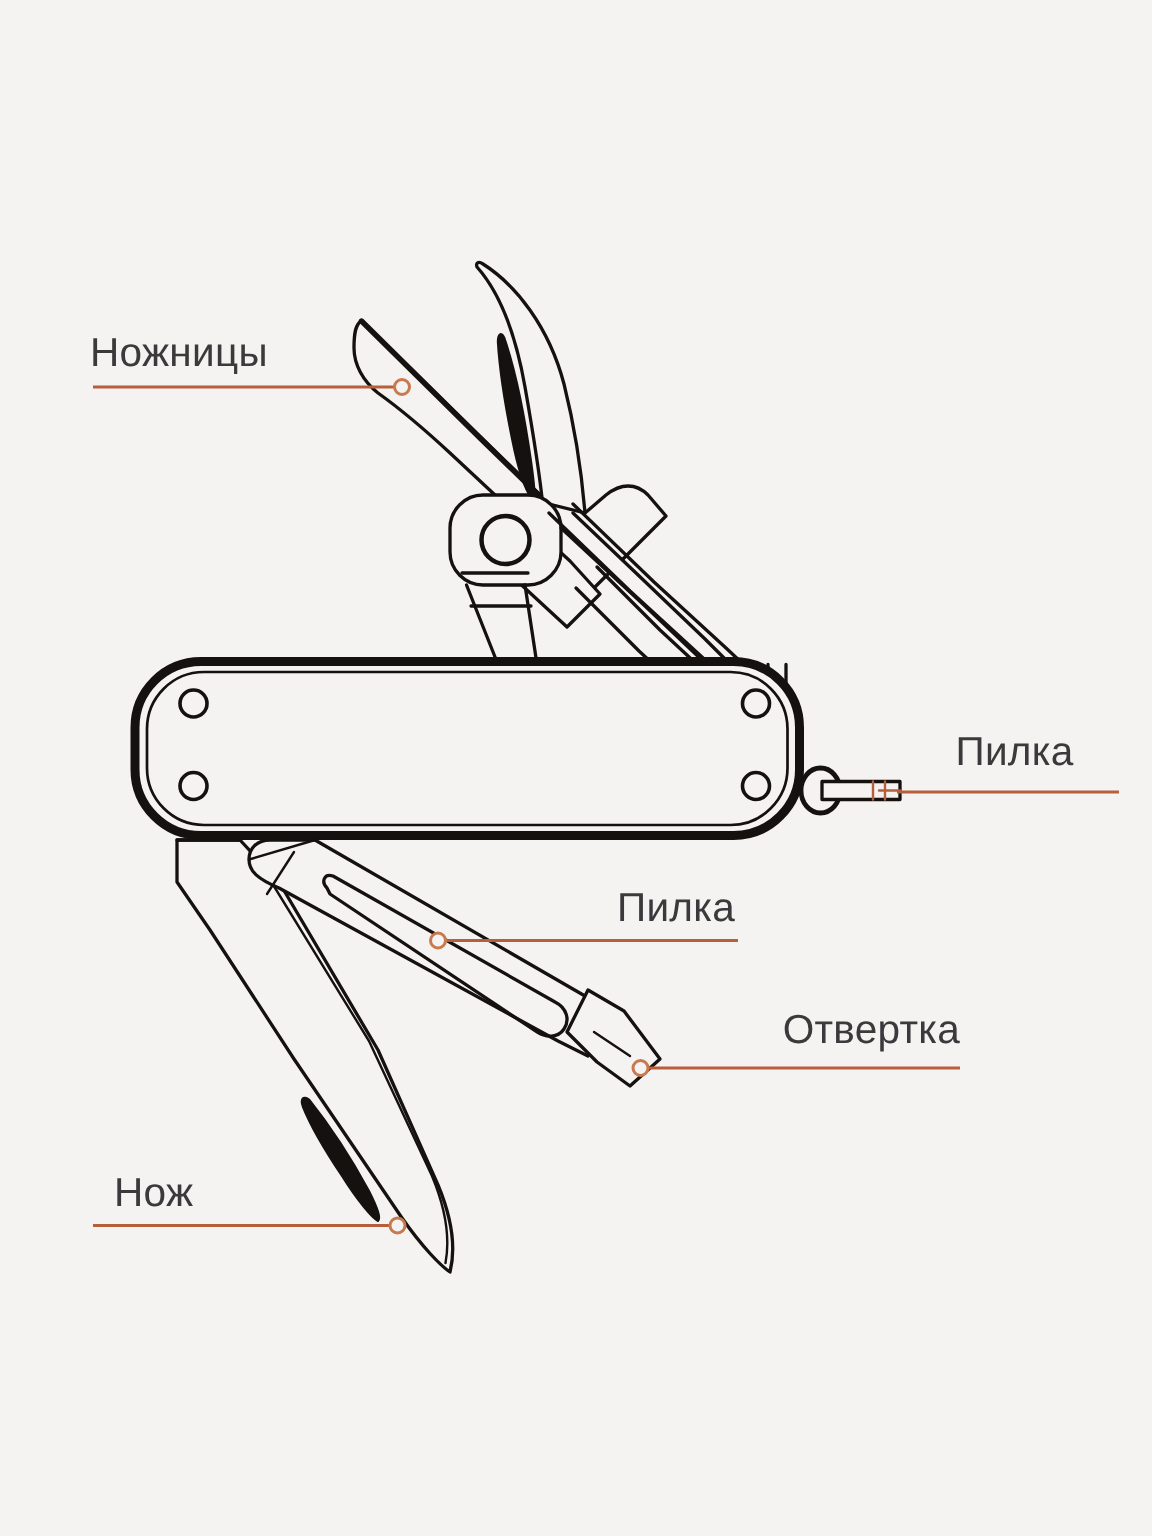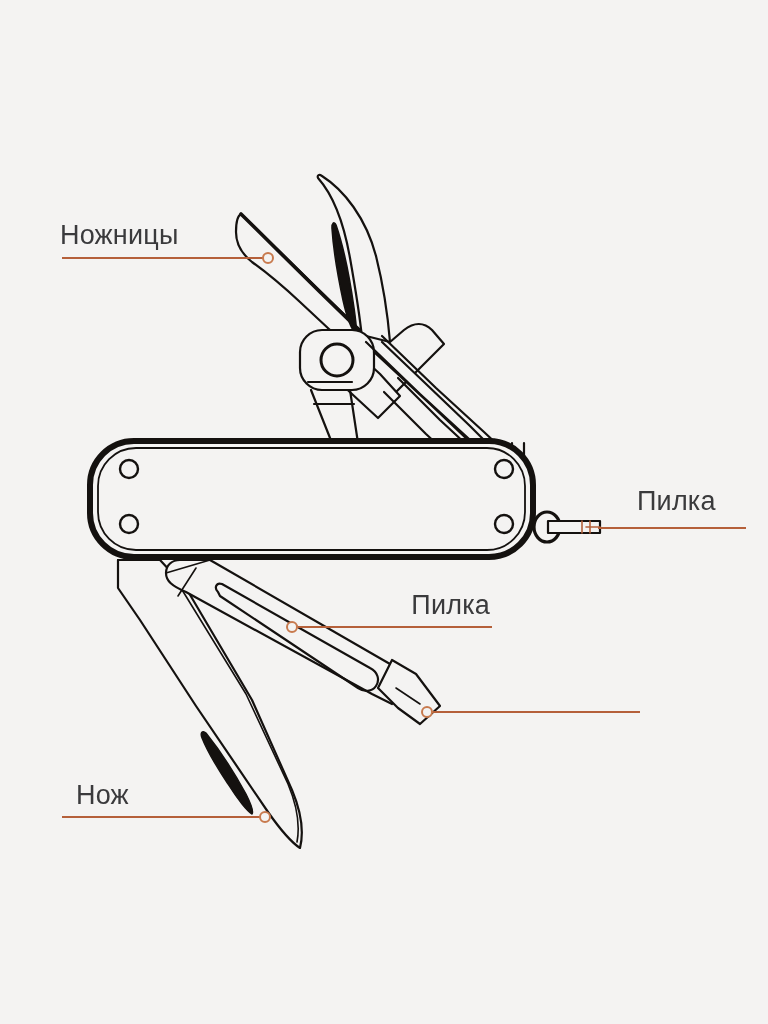--- a/index.html
+++ b/index.html
@@ -194,16 +194,17 @@
       <circle cx="265" cy="817" r="5" fill="#f4f3f2" stroke="#c87a4e" stroke-width="2"></circle>
     </g>
   </svg>
 
   <div class="label label-left" style="left:60px;  top:222px;">Ножницы</div>
 
   <div class="label label-left" style="left:637px; top:488px;">Пилка</div>
 
   <div class="label label-right" style="right:278px; top:592px;">Пилка</div>
 
+  <div class="label label-right" style="right:128px; top:673px;">Отвертка</div>
 
   <div class="label label-left" style="left:76px;  top:782px;">Нож</div>
 
 </div>
 
 </body></html>

